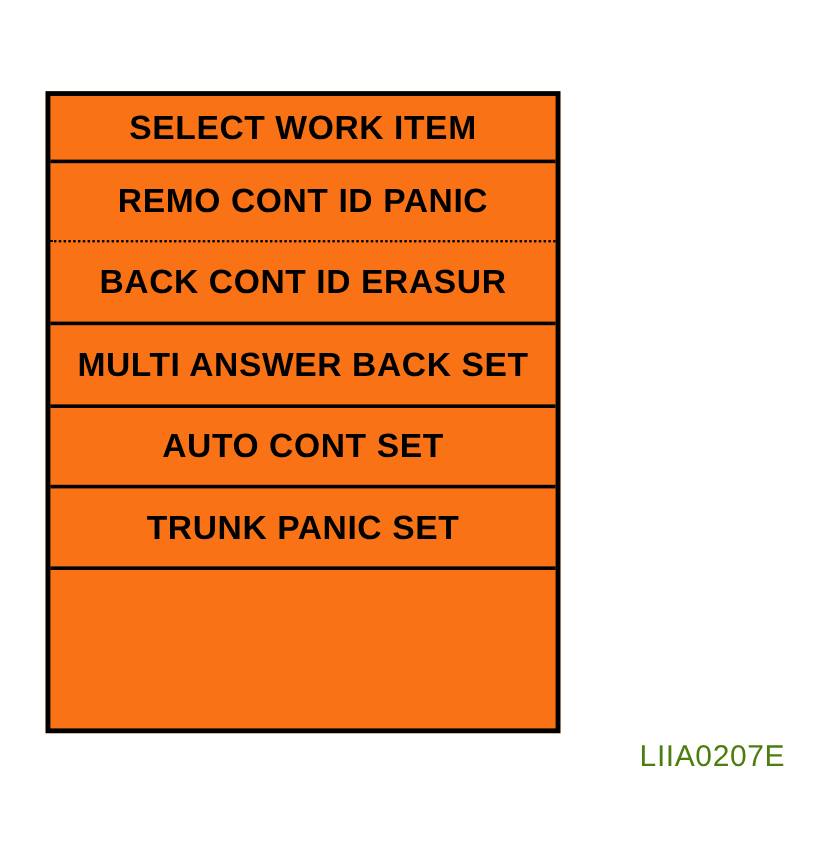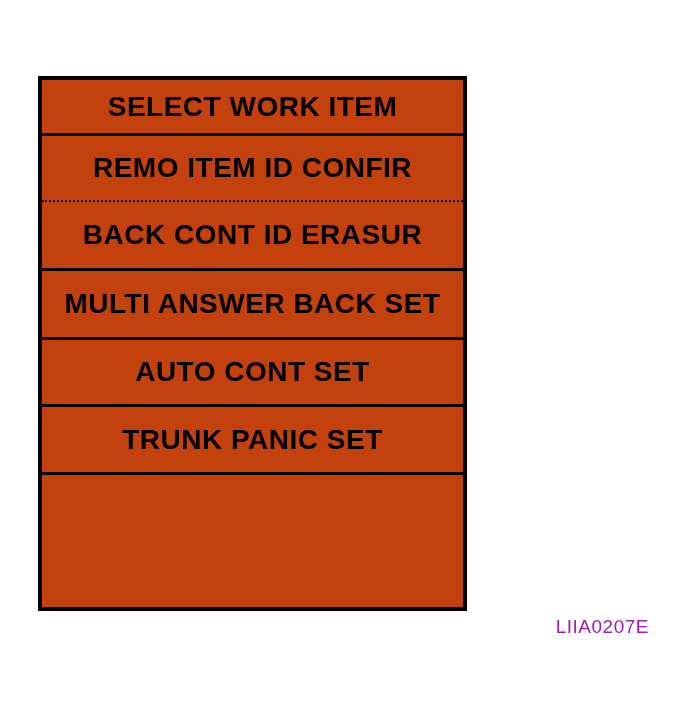--- a/index.html
+++ b/index.html
@@ -16,21 +16,21 @@
     overflow: hidden;
   }
   .screen-table {
     position: absolute;
     left: 38px;
     top: 76px;
     width: 429px;
     height: 535px;
     box-sizing: border-box;
     border: 4px solid #000000;
-    background: #c2410c;
+    background: #f97316;
     display: flex;
     flex-direction: column;
   }
   .row {
     box-sizing: border-box;
     display: flex;
     align-items: center;
     justify-content: center;
     font-size: 28px;
     font-weight: 700;
@@ -45,33 +45,33 @@
   .r5 { height: 67px; border-top: 3px solid #000000; }
   .r6 { height: 68px; border-top: 2px dotted #000000; }
   .r7 { height: 68px; border-top: 3px solid #000000; }
   .r8 { flex: 1; border-top: 3px solid #000000; }
   .figure-code {
     position: absolute;
     left: 533px;
     top: 616px;
     width: 116px;
     text-align: right;
-    font-size: 19px;
+    font-size: 25px;
     font-weight: 400;
     letter-spacing: 0.5px;
-    color: #a21caf;
+    color: #4d7c0f;
     white-space: nowrap;
   }
 </style>
 </head>
 <body>
 
 <div class="screen-table">
   <div class="row r1">SELECT WORK ITEM</div>
-  <div class="row r2">REMO ITEM ID CONFIR</div>
+  <div class="row r2">REMO CONT ID PANIC</div>
   <div class="row r3">BACK CONT ID ERASUR</div>
   <div class="row r4">MULTI ANSWER BACK SET</div>
   <div class="row r5">AUTO CONT SET</div>
   <div class="row r7">TRUNK PANIC SET</div>
   <div class="row r8"></div>
 </div>
 
 <div class="figure-code">LIIA0207E</div>
 
 </body></html>

